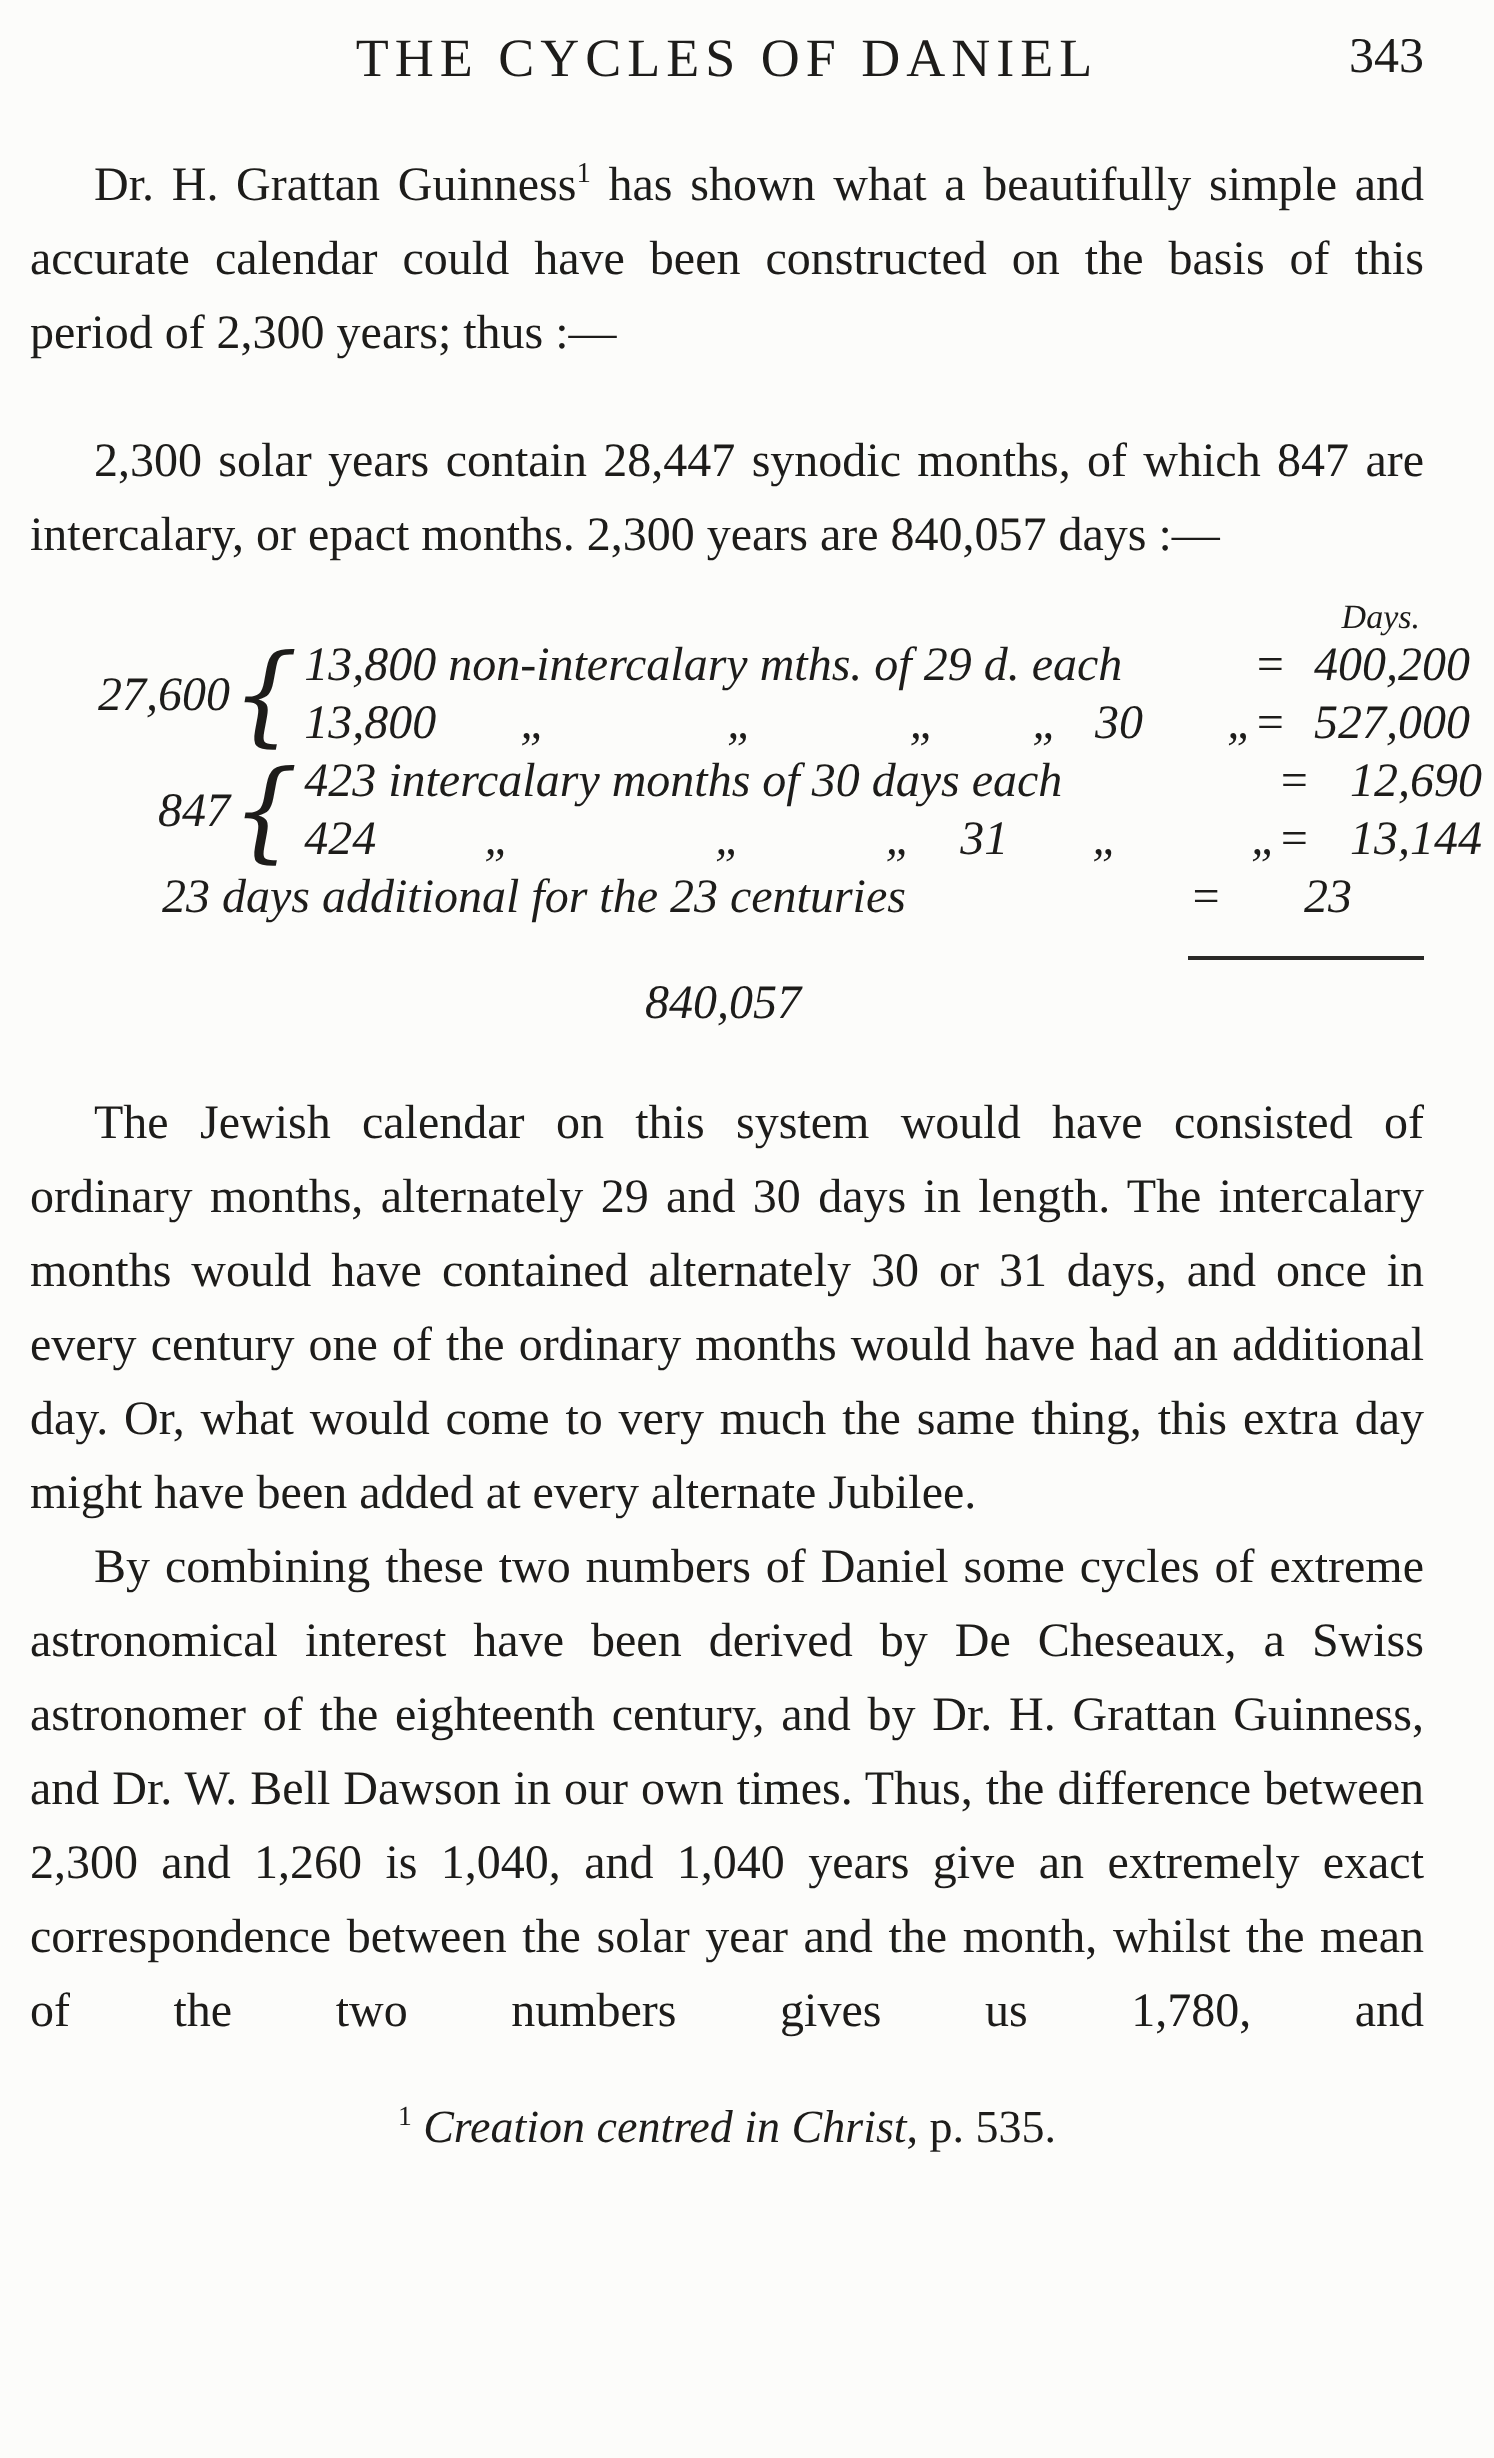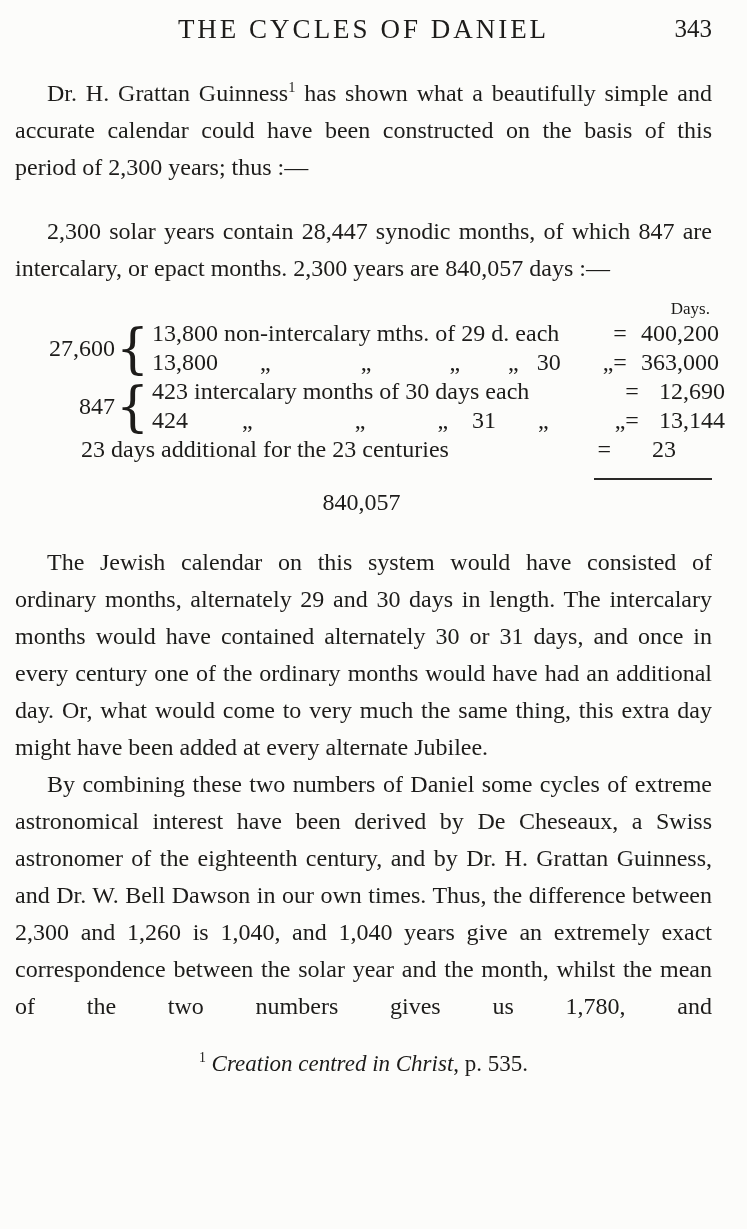--- a/index.html
+++ b/index.html
@@ -38,20 +38,21 @@
   p.body-par.justify-last { text-align-last: justify; }
   sup.fn-ref {
     font-size: 60%;
     vertical-align: super;
     line-height: 0;
   }
   
   .calc {
     margin-top: 12px;
     line-height: 29px;
+    font-style: italic;
   }
   .days-label {
     text-align: right;
     font-size: 17px;
     line-height: 20px;
     padding-right: 2px;
   }
   .calc-group {
     display: flex;
     align-items: center;
@@ -118,21 +119,21 @@
       <span class="brace">{</span>
       <div class="g-lines">
         <div class="calc-line">
           <span class="c-text">13,800 non-intercalary mths. of 29 d. each</span>
           <span class="c-eq">=</span>
           <span class="c-val">400,200</span>
         </div>
         <div class="calc-line">
           <span class="c-text">13,800       „               „             „        „   30       „</span>
           <span class="c-eq">=</span>
-          <span class="c-val">363,000</span>
+          <span class="c-val">527,000</span>
         </div>
       </div>
     </div>
 
     <div class="calc-group">
       <span class="g-prefix">847</span>
       <span class="brace">{</span>
       <div class="g-lines">
         <div class="calc-line">
           <span class="c-text">423 intercalary months of 30 days each</span>

